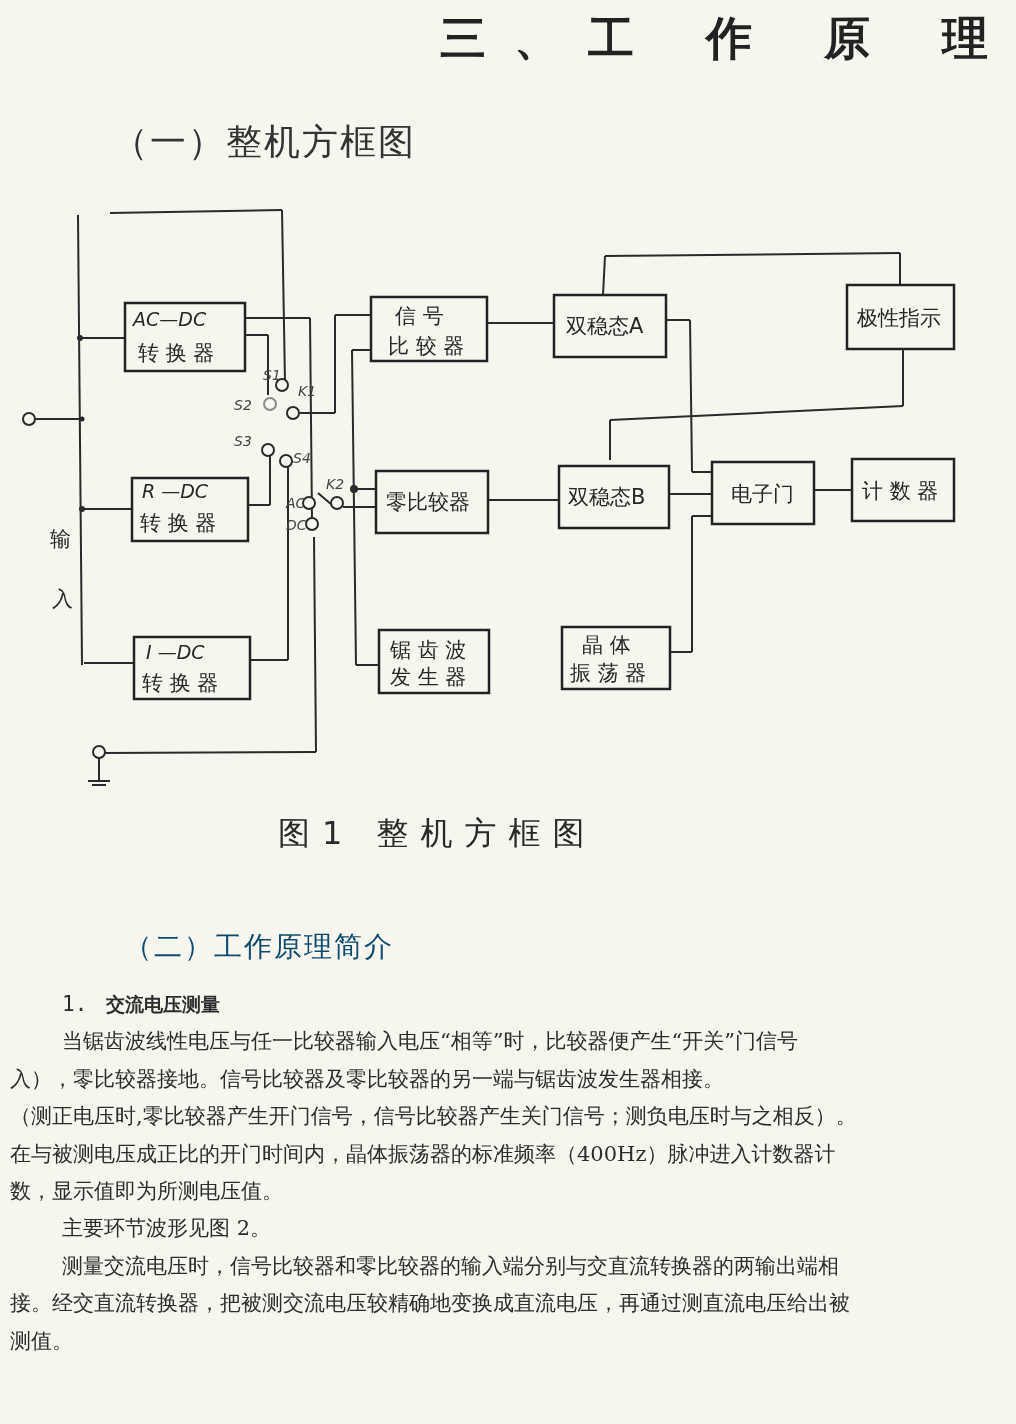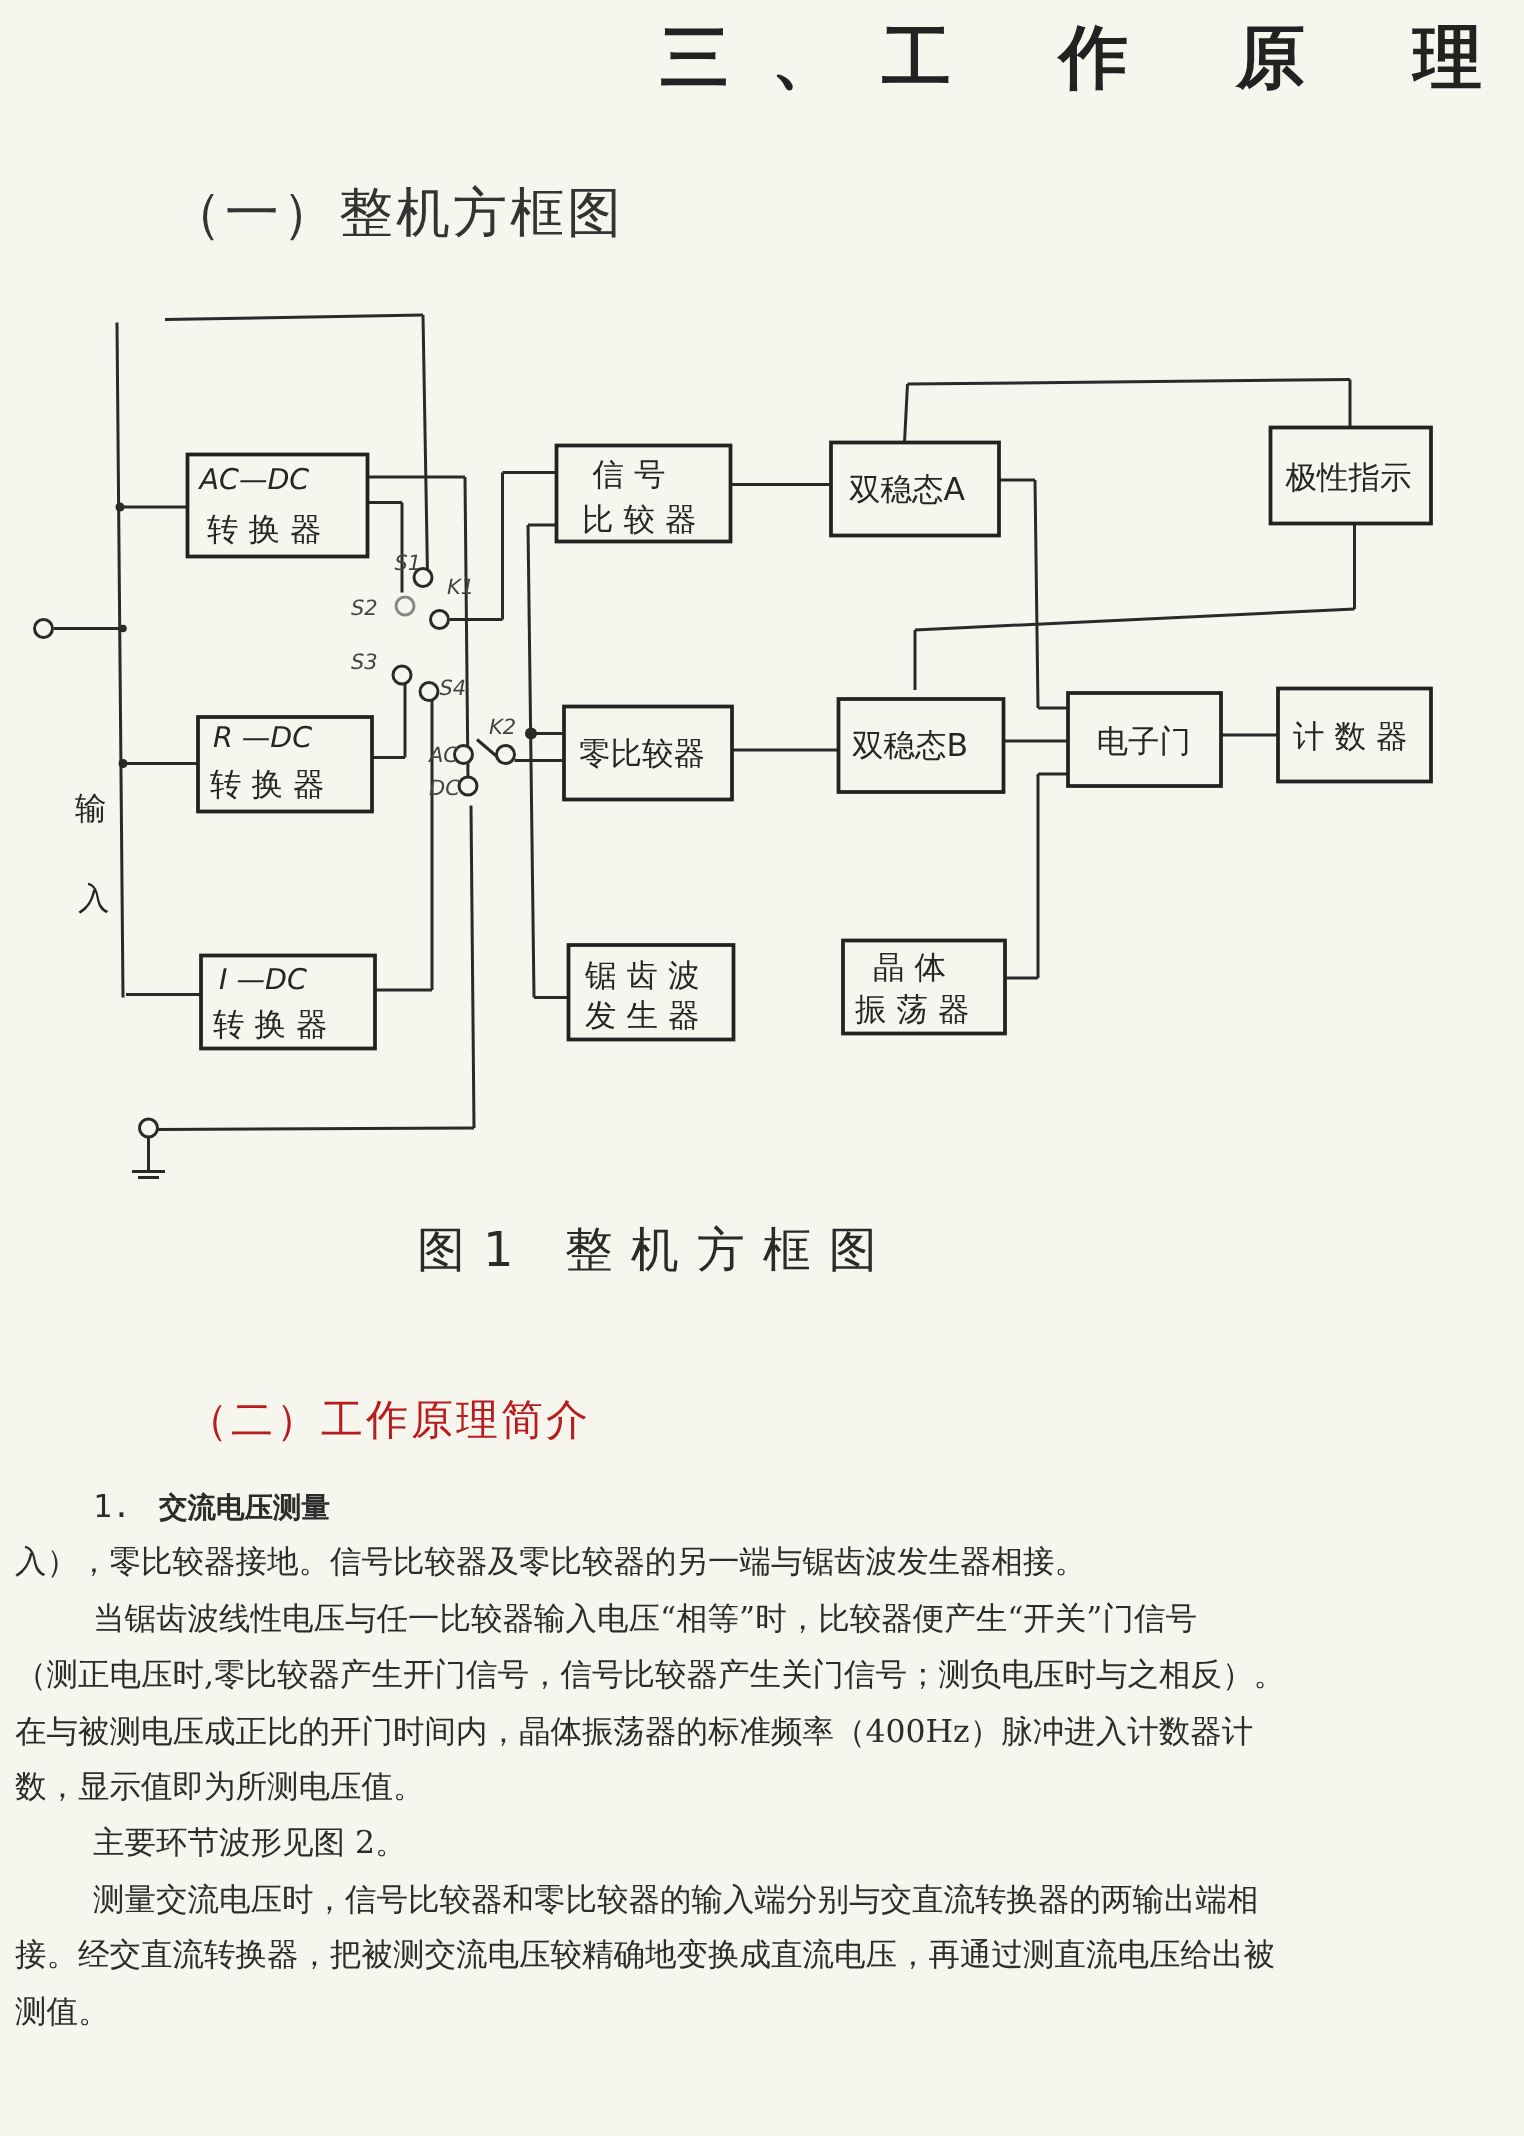--- a/index.html
+++ b/index.html
@@ -11,21 +11,21 @@
     position: relative;
   }
   .title {
     position: absolute; left: 0; width: 1016px; top: 8px;
     text-align: right; font-size: 46px; font-weight: bold;
     letter-spacing: 28px; color: #222; margin: 0;
   }
   .sub1 { position: absolute; left: 112px; top: 118px; font-size: 36px; letter-spacing: 2px; color: #333; margin: 0; font-weight: normal; }
   .diagram { position: absolute; left: 0; top: 190px; width: 1016px; height: 620px; }
   .caption { position: absolute; left: 278px; top: 812px; font-size: 32px; letter-spacing: 12px; color: #2a2a2a; font-family: "DejaVu Sans", sans-serif; }
-  .sub2 { position: absolute; left: 124px; top: 928px; font-size: 28px; letter-spacing: 2px; color: #b91c1c; margin: 0; font-weight: normal; text-align: center; }
+  .sub2 { position: absolute; left: 124px; top: 928px; font-size: 28px; letter-spacing: 2px; color: #0c4a6e; margin: 0; font-weight: normal; text-align: center; }
   .body { position: absolute; left: 0; top: 986px; width: 1016px; font-size: 21px; line-height: 37.4px; color: #2c2c2c; }
   .body .line { white-space: nowrap; height: 37.4px; }
   .indent { padding-left: 62px; }
   .flush { padding-left: 10px; }
   .head { font-family: "DejaVu Sans", sans-serif; font-weight: bold; font-size: 19px; }
   .num { font-family: "DejaVu Sans Mono", monospace; display: inline-block; width: 44px; }
   .block-text { font-family: "DejaVu Sans", sans-serif; font-size: 19px; fill: #262626; font-style: italic; }
   .block-text-cn { font-family: "DejaVu Sans", sans-serif; font-size: 21px; fill: #262626; }
   .lbl { font-family: "DejaVu Sans", sans-serif; font-size: 14px; fill: #444; font-style: italic; }
 </style>
@@ -194,22 +194,22 @@
 </svg>
 
 <div class="caption">图1 整机方框图</div>
 
 <h2 class="sub2">（二）工作原理简介</h2>
 
 <div class="body">
   <div class="line indent">
     <span class="num">1.</span><span class="head">交流电压测量</span>
   </div>
+  <div class="line indent">当锯齿波线性电压与任一比较器输入电压“相等”时，比较器便产生“开关”门信号</div>
   <div class="line flush">入），零比较器接地。信号比较器及零比较器的另一端与锯齿波发生器相接。</div>
-  <div class="line indent">当锯齿波线性电压与任一比较器输入电压“相等”时，比较器便产生“开关”门信号</div>
   <div class="line flush">（测正电压时,零比较器产生开门信号，信号比较器产生关门信号；测负电压时与之相反）。</div>
   <div class="line flush">在与被测电压成正比的开门时间内，晶体振荡器的标准频率（400Hz）脉冲进入计数器计</div>
   <div class="line flush">数，显示值即为所测电压值。</div>
   <div class="line indent">主要环节波形见图 2。</div>
   <div class="line indent">测量交流电压时，信号比较器和零比较器的输入端分别与交直流转换器的两输出端相</div>
   <div class="line flush">接。经交直流转换器，把被测交流电压较精确地变换成直流电压，再通过测直流电压给出被</div>
   <div class="line flush">测值。</div>
 </div>
 
 </body></html>

